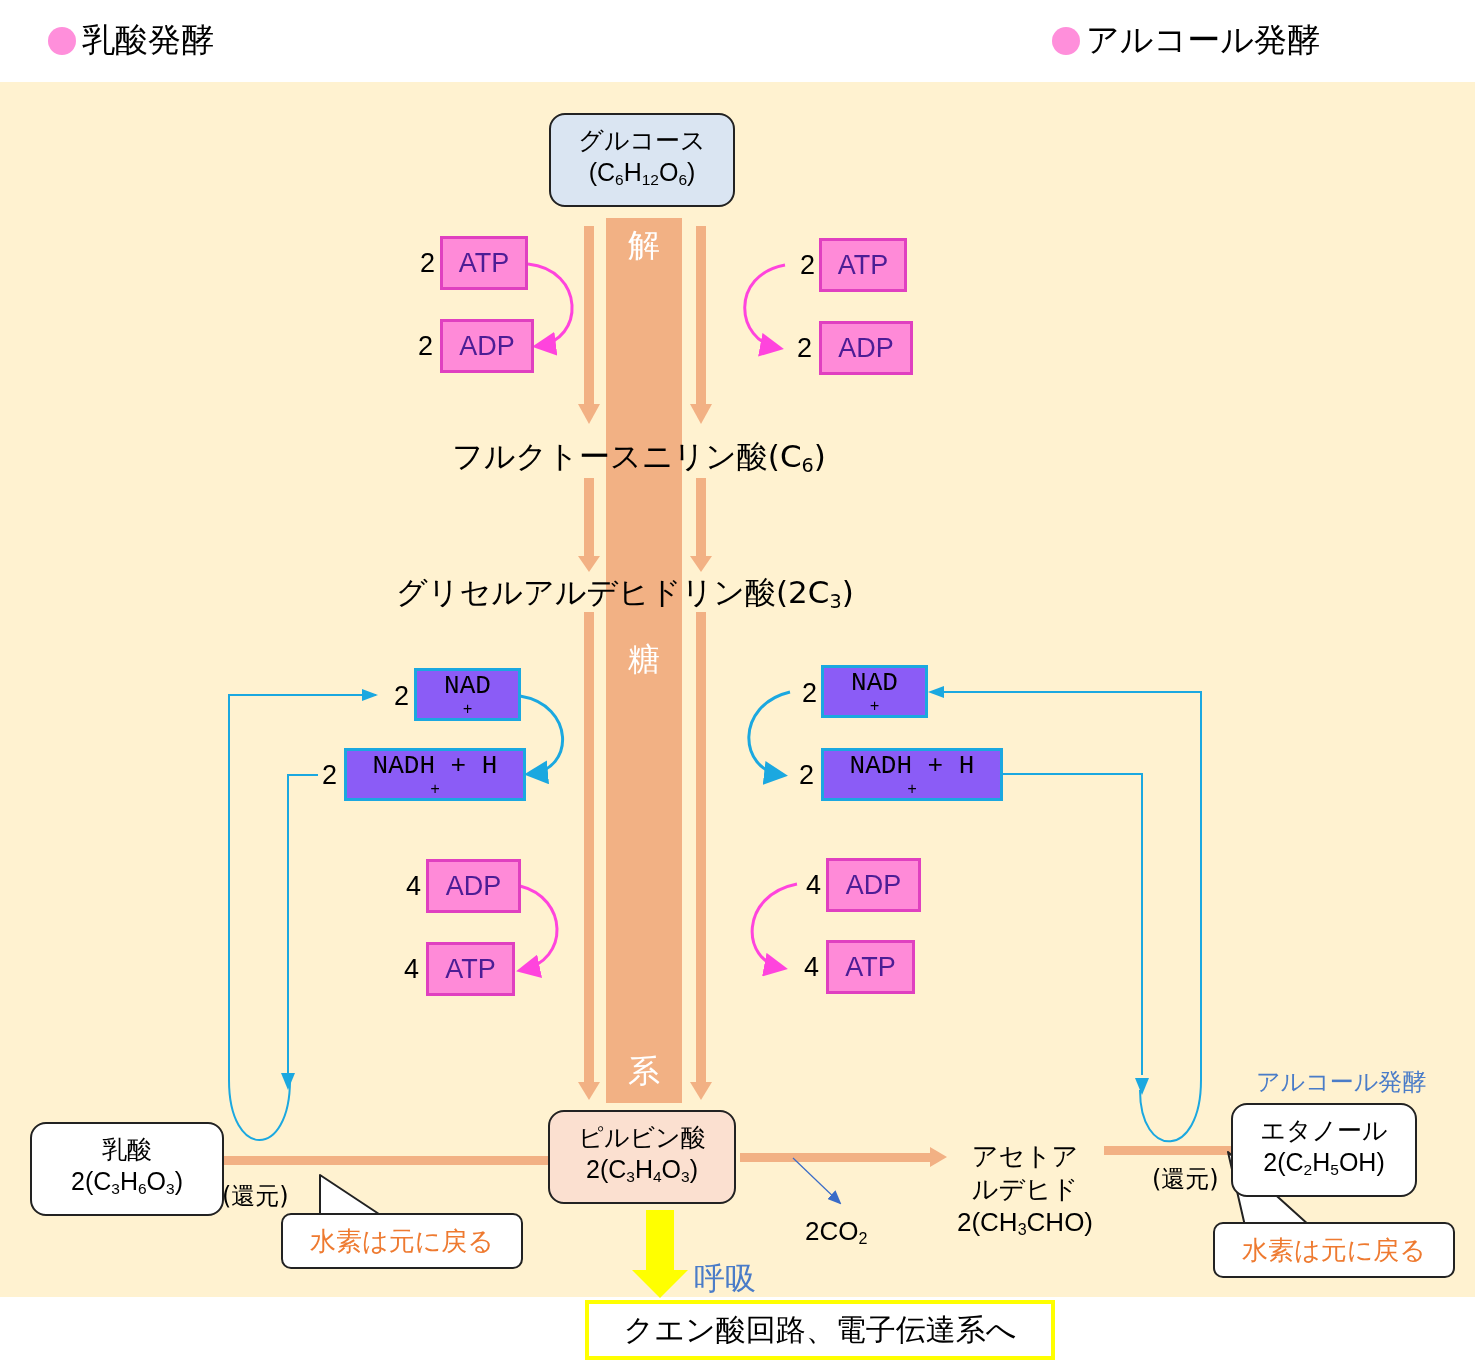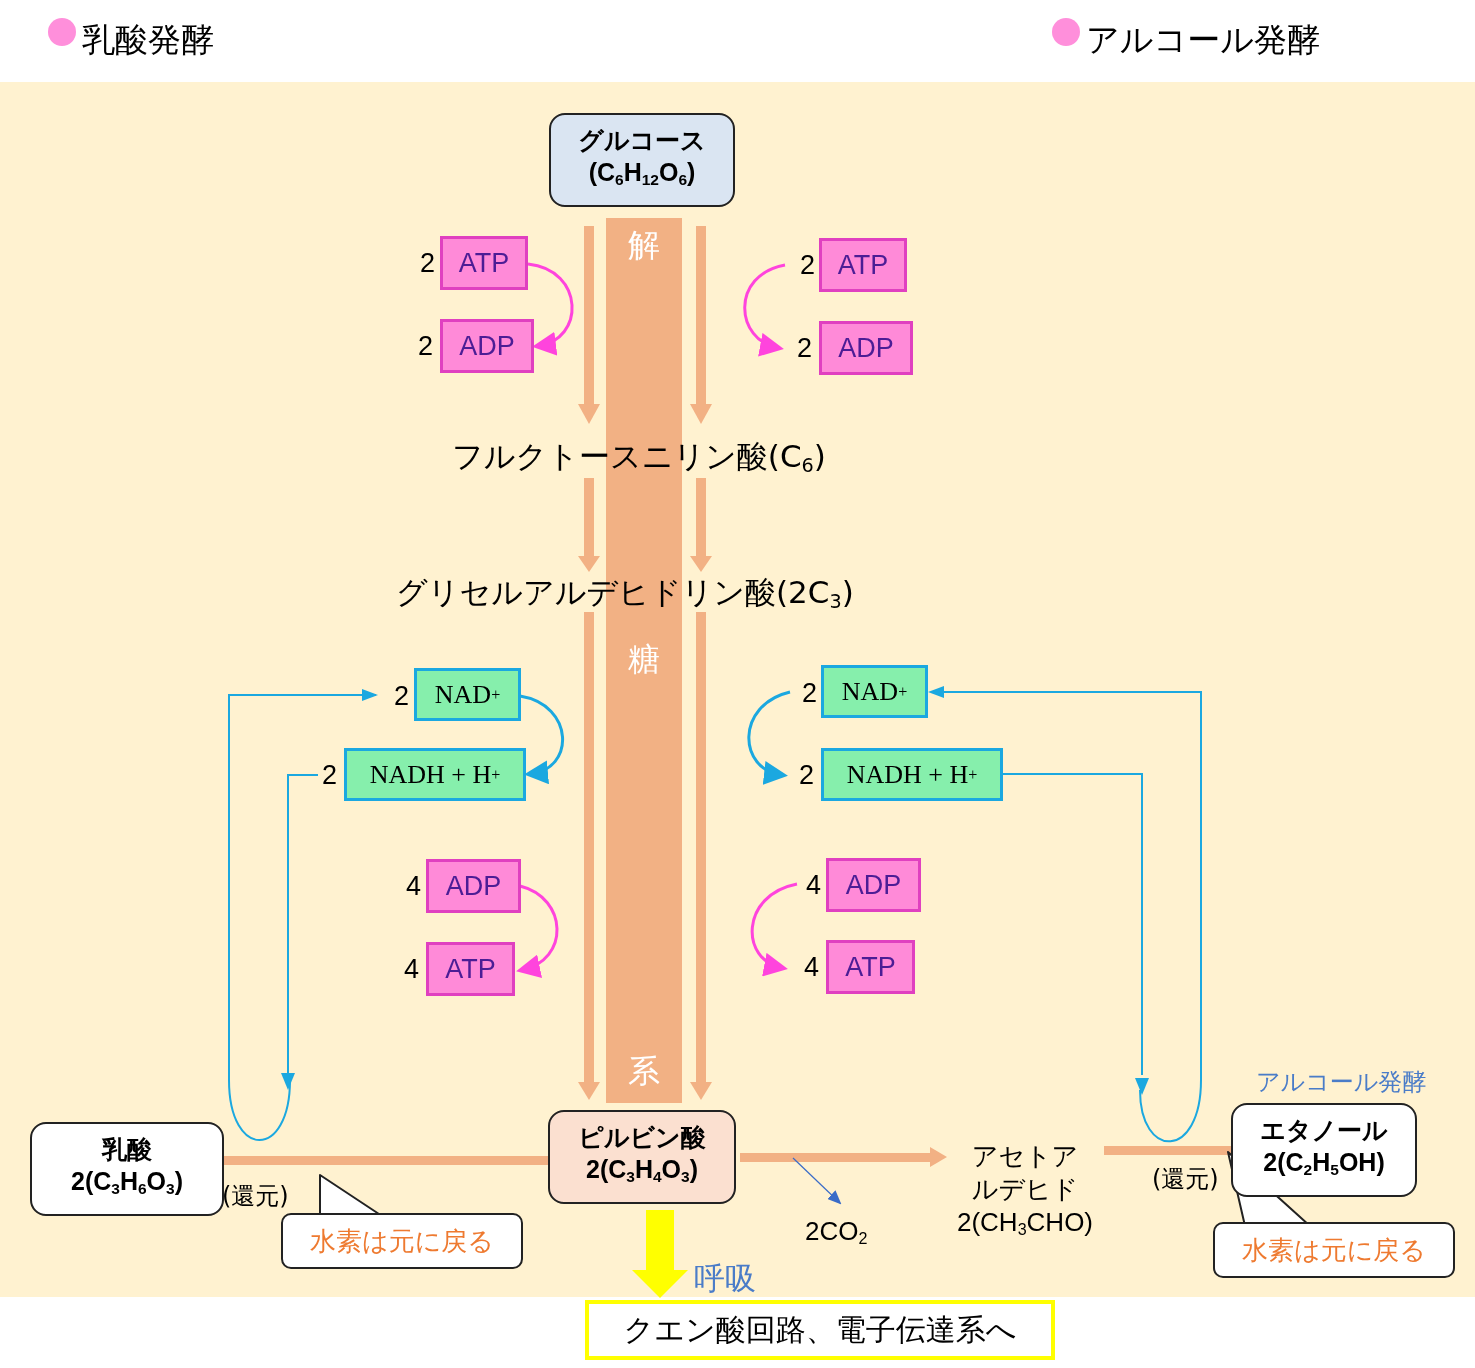--- a/index.html
+++ b/index.html
@@ -1,23 +1,23 @@
 <!DOCTYPE html>
 <html><head>
 <meta charset="utf-8">
 <style>
   html, body { margin:0; padding:0; }
   body { width:1475px; height:1368px; position:relative; background:#ffffff; font-family:"DejaVu Sans","Liberation Sans",sans-serif; overflow:hidden; }
   .abs { position:absolute; }
   .panel { position:absolute; left:0; top:82px; width:1475px; height:1215px; background:#fff2d0; }
-  .heading { position:absolute; font-size:33px; color:#000; display:flex; white-space:nowrap; }
+  .heading { position:absolute; font-size:33px; color:#000; display:flex; align-items:center; white-space:nowrap; }
   .dot { width:28px; height:28px; border-radius:50%; background:#ff8fdb; display:inline-block; margin-right:6px; }
-  .rbox { position:absolute; border:2px solid #222; border-radius:16px; display:flex; flex-direction:column; align-items:center; justify-content:center; text-align:center; font-size:25px; line-height:32px; color:#000; box-sizing:border-box; font-family:"Liberation Sans",sans-serif;font-weight:bold; }
+  .rbox { position:absolute; border:2px solid #222; border-radius:16px; display:flex; flex-direction:column; align-items:center; justify-content:center; text-align:center; font-size:25px; line-height:32px; color:#000; box-sizing:border-box; font-family:"Liberation Sans",sans-serif; }
   .pink { position:absolute; background:#ff8ad8; border:3px solid #e040c0; box-sizing:border-box; font-family:"Liberation Sans",sans-serif; font-size:27px; color:#4c1d95; display:flex; align-items:center; justify-content:center; }
-  .blue { position:absolute; background:#86efac; border:3px solid #1ba8e0; box-sizing:border-box; font-family:Liberation Serif, serif; font-size:26px; color:#000; display:flex; align-items:center; justify-content:center; }
+  .blue { position:absolute; background:#8b5cf6; border:3px solid #1ba8e0; box-sizing:border-box; font-family:Liberation Mono, monospace; font-size:26px; color:#000; display:flex; align-items:center; justify-content:center;flex-direction:column; }
   .coef { position:absolute; font-family:"Liberation Sans",sans-serif; font-size:27px; color:#000; }
   .label { position:absolute; font-size:31px; color:#000; white-space:nowrap; font-family:"DejaVu Sans",sans-serif; }
   .col-char { position:absolute; font-size:32px; color:#fff; width:76px; text-align:center; }
   .bubble { position:absolute; background:#fff; border:2px solid #222; border-radius:10px; box-sizing:border-box; color:#ee7a30; font-size:26px; display:flex; align-items:center; justify-content:center; }
   sub { font-size:0.62em; vertical-align:-0.25em; }
   sup { font-size:0.62em; vertical-align:0.6em; }
   svg { position:absolute; left:0; top:0; }
 </style>
 </head>
 <body>

